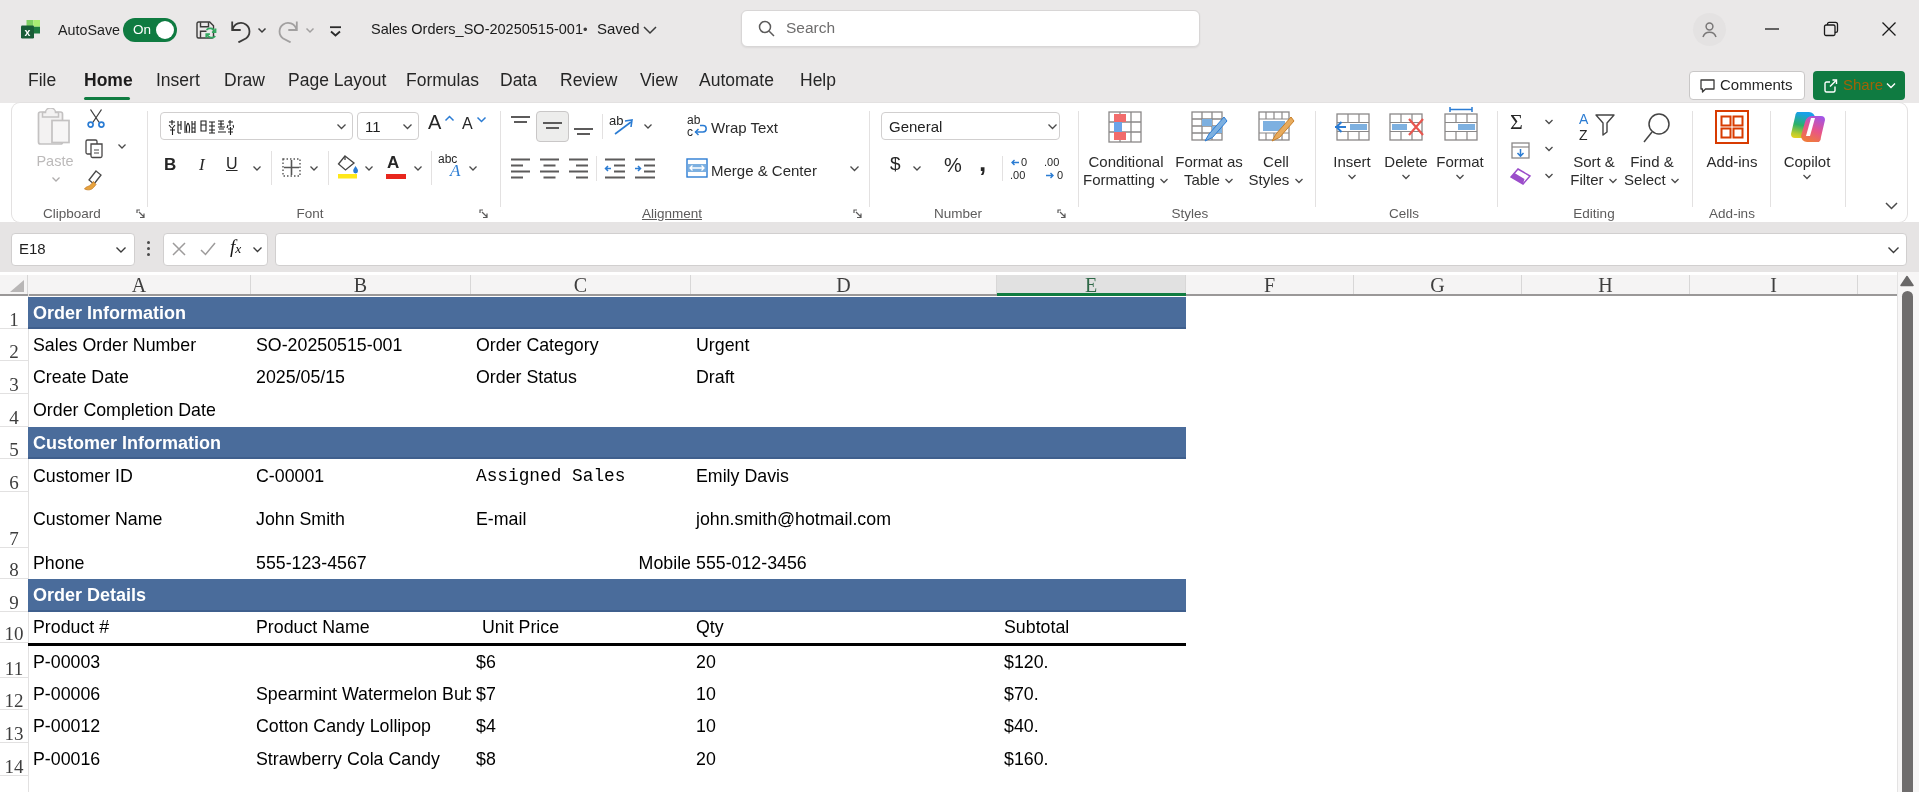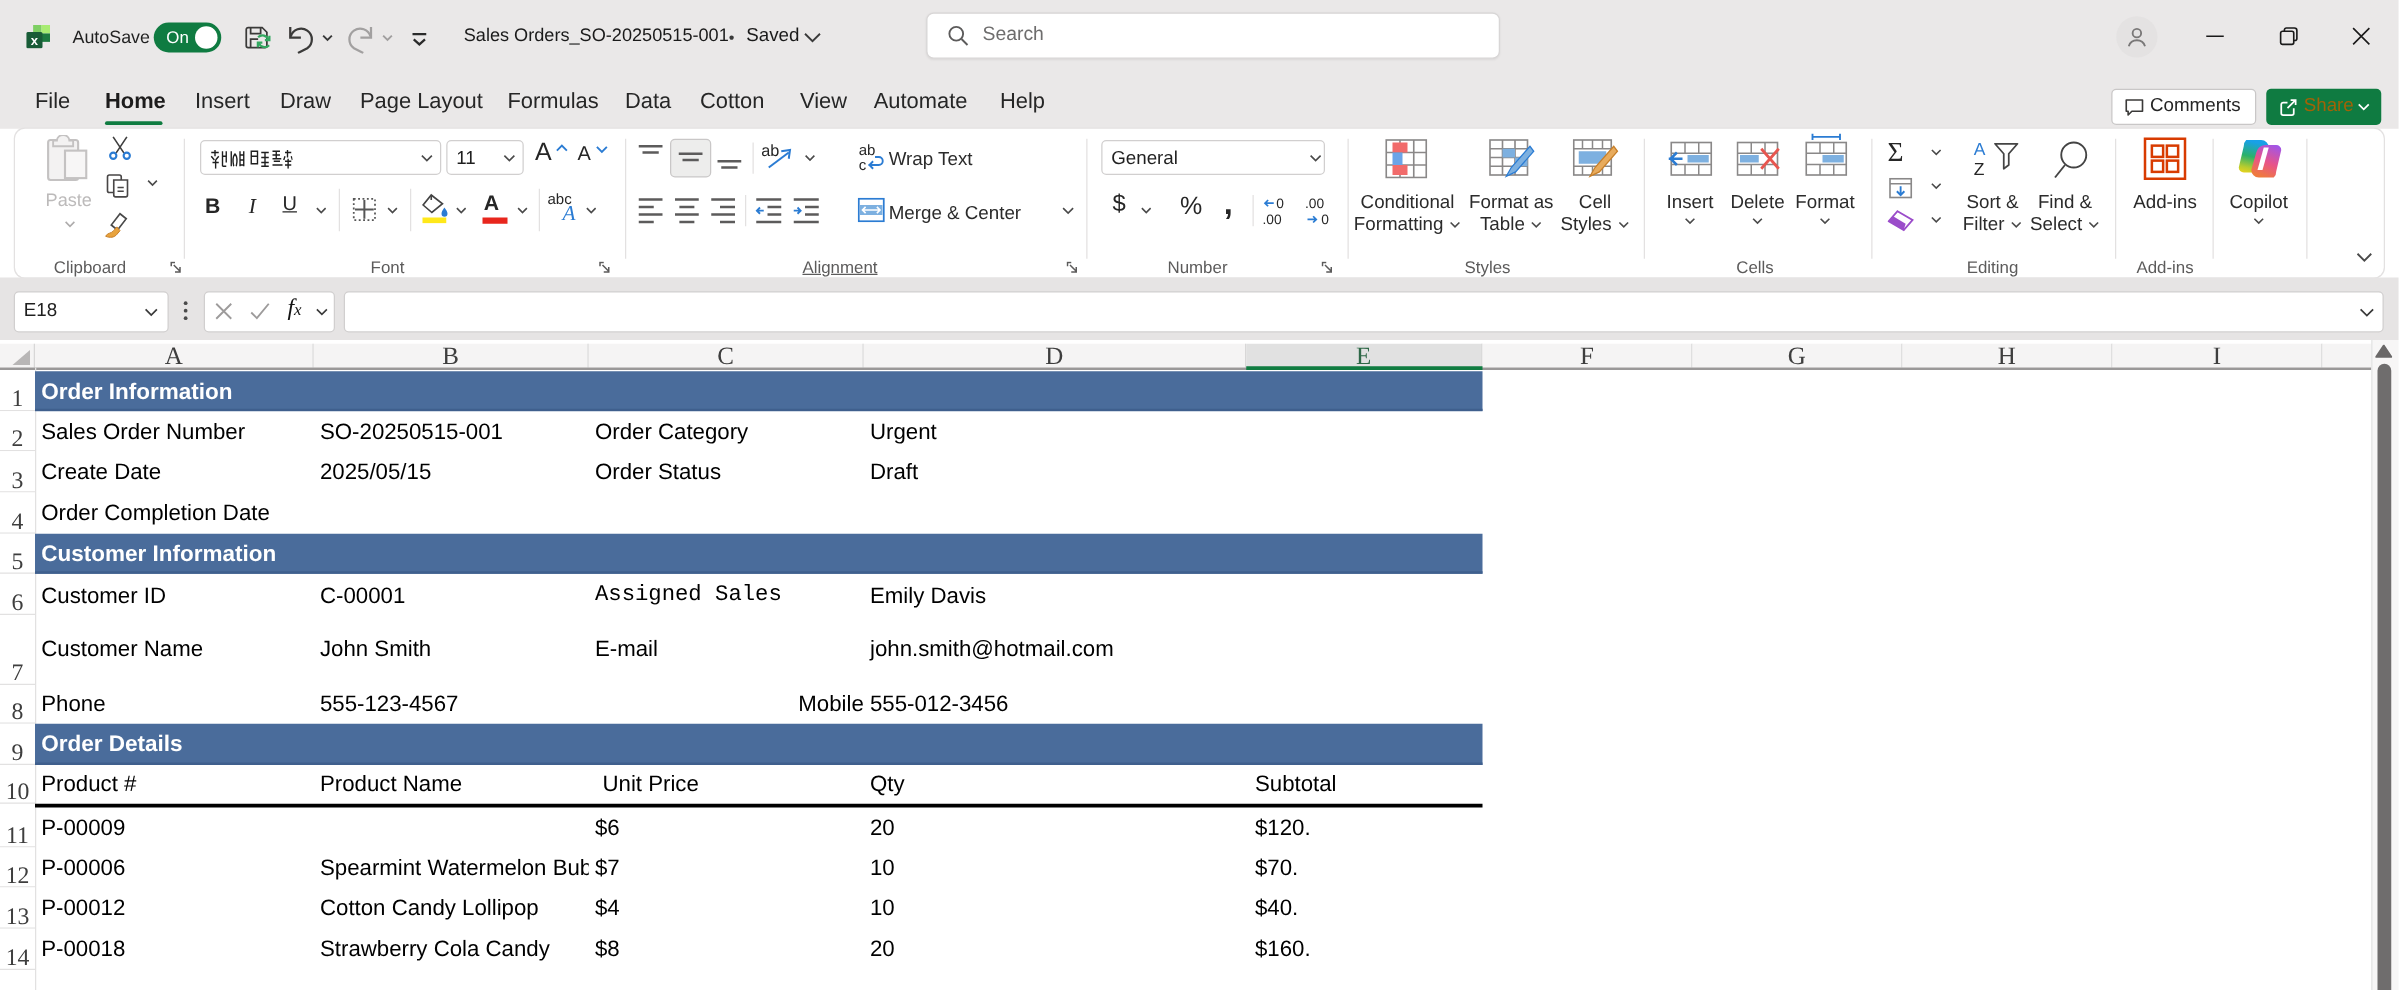--- a/index.html
+++ b/index.html
@@ -107,21 +107,21 @@
     </svg>
 </div>
 <div class="abs" id="tabsrow">
   <span class="tab" style="left:28px;">File</span>
   <span class="tab active" style="left:84px;">Home</span>
   <span class="tab" style="left:156px;">Insert</span>
   <span class="tab" style="left:224px;">Draw</span>
   <span class="tab" style="left:288px;">Page Layout</span>
   <span class="tab" style="left:406px;">Formulas</span>
   <span class="tab" style="left:500px;">Data</span>
-  <span class="tab" style="left:560px;">Cotton</span>
+  <span class="tab" style="left:560px;">Review</span>
   <span class="tab" style="left:640px;">View</span>
   <span class="tab" style="left:699px;">Automate</span>
   <span class="tab" style="left:800px;">Help</span>
   <div class="abs" style="left:84px;top:37px;width:46px;height:3px;background:#107c41;border-radius:2px;"></div>
 
   <div class="abs" style="left:1689px;top:11px;width:116px;height:29px;background:#fff;border:1px solid #c9c7c7;border-radius:4px;"></div>
   <svg class="abs" style="left:1699px;top:17px" width="17" height="17" viewBox="0 0 17 17">
     <path d="M2 3 h13 v9 h-8.5 l-3 3 v-3 h-1.5 z" fill="none" stroke="#3b3a39" stroke-width="1.3" stroke-linejoin="round"></path>
   </svg>
   <div class="abs" style="left:1720px;top:16px;font-size:15px;color:#252525;">Comments</div>
@@ -583,35 +583,35 @@
   <div class="cell" style="left:28px;top:276.1px;width:223px;height:31px;line-height:31px;">Phone</div>
   <div class="cell" style="left:251px;top:276.1px;width:220px;height:31px;line-height:31px;">555-123-4567</div>
   <div class="cell" style="left:471px;top:276.1px;width:220px;height:31px;line-height:31px;text-align:right;">Mobile</div>
   <div class="cell" style="left:691px;top:276.1px;width:306px;height:31px;line-height:31px;">555-012-3456</div>
   <div class="cell" style="left:28px;top:339.8px;width:223px;height:31.2px;line-height:31.2px;">Product #</div>
   <div class="cell" style="left:251px;top:339.8px;width:220px;height:31.2px;line-height:31.2px;">Product Name</div>
   <div class="cell" style="left:477px;top:339.8px;width:220px;height:31.2px;line-height:31.2px;">Unit Price</div>
   <div class="cell" style="left:691px;top:339.8px;width:306px;height:31.2px;line-height:31.2px;">Qty</div>
   <div class="cell" style="left:997px;top:339.8px;width:189px;height:31.2px;line-height:31.2px;padding-left:7px;">Subtotal</div>
   <div class="abs" style="left:28px;top:371px;width:1158px;height:2.5px;background:#000;"></div>
-  <div class="cell" style="left:28px;top:373.5px;width:223px;height:32.1px;line-height:32.1px;">P-00009</div>
+  <div class="cell" style="left:28px;top:373.5px;width:223px;height:32.1px;line-height:32.1px;">P-00003</div>
   <div class="cell" style="left:471px;top:373.5px;width:220px;height:32.1px;line-height:32.1px;">$6</div>
   <div class="cell" style="left:691px;top:373.5px;width:306px;height:32.1px;line-height:32.1px;">20</div>
   <div class="cell" style="left:997px;top:373.5px;width:189px;height:32.1px;line-height:32.1px;padding-left:7px;">$120.</div>
   <div class="cell" style="left:28px;top:405.6px;width:223px;height:32.7px;line-height:32.7px;">P-00006</div>
   <div class="cell" style="left:251px;top:405.6px;width:220px;height:32.7px;line-height:32.7px;">Spearmint Watermelon Bubblegum</div>
   <div class="cell" style="left:471px;top:405.6px;width:220px;height:32.7px;line-height:32.7px;">$7</div>
   <div class="cell" style="left:691px;top:405.6px;width:306px;height:32.7px;line-height:32.7px;">10</div>
   <div class="cell" style="left:997px;top:405.6px;width:189px;height:32.7px;line-height:32.7px;padding-left:7px;">$70.</div>
   <div class="cell" style="left:28px;top:438.3px;width:223px;height:32.7px;line-height:32.7px;">P-00012</div>
   <div class="cell" style="left:251px;top:438.3px;width:220px;height:32.7px;line-height:32.7px;">Cotton Candy Lollipop</div>
   <div class="cell" style="left:471px;top:438.3px;width:220px;height:32.7px;line-height:32.7px;">$4</div>
   <div class="cell" style="left:691px;top:438.3px;width:306px;height:32.7px;line-height:32.7px;">10</div>
   <div class="cell" style="left:997px;top:438.3px;width:189px;height:32.7px;line-height:32.7px;padding-left:7px;">$40.</div>
-  <div class="cell" style="left:28px;top:471px;width:223px;height:32.7px;line-height:32.7px;">P-00018</div>
+  <div class="cell" style="left:28px;top:471px;width:223px;height:32.7px;line-height:32.7px;">P-00016</div>
   <div class="cell" style="left:251px;top:471px;width:220px;height:32.7px;line-height:32.7px;">Strawberry Cola Candy</div>
   <div class="cell" style="left:471px;top:471px;width:220px;height:32.7px;line-height:32.7px;">$8</div>
   <div class="cell" style="left:691px;top:471px;width:306px;height:32.7px;line-height:32.7px;">20</div>
   <div class="cell" style="left:997px;top:471px;width:189px;height:32.7px;line-height:32.7px;padding-left:7px;">$160.</div>
 
   <div class="abs" style="left:1897px;top:0px;width:22px;height:520px;background:#f7f6f6;border-left:1px solid #e4e3e3;"></div>
   <svg class="abs" style="left:1900px;top:3px" width="14" height="12" viewBox="0 0 14 12">
       <path d="M7 1.5 L13 10.5 H1 z" fill="#6a6868" stroke="#6a6868" stroke-width="1.5" stroke-linejoin="round"></path>
     </svg>
   <div class="abs" style="left:1902px;top:19px;width:11px;height:501px;background:#6f6d6d;border-radius:5.5px 5.5px 0 0;"></div>

